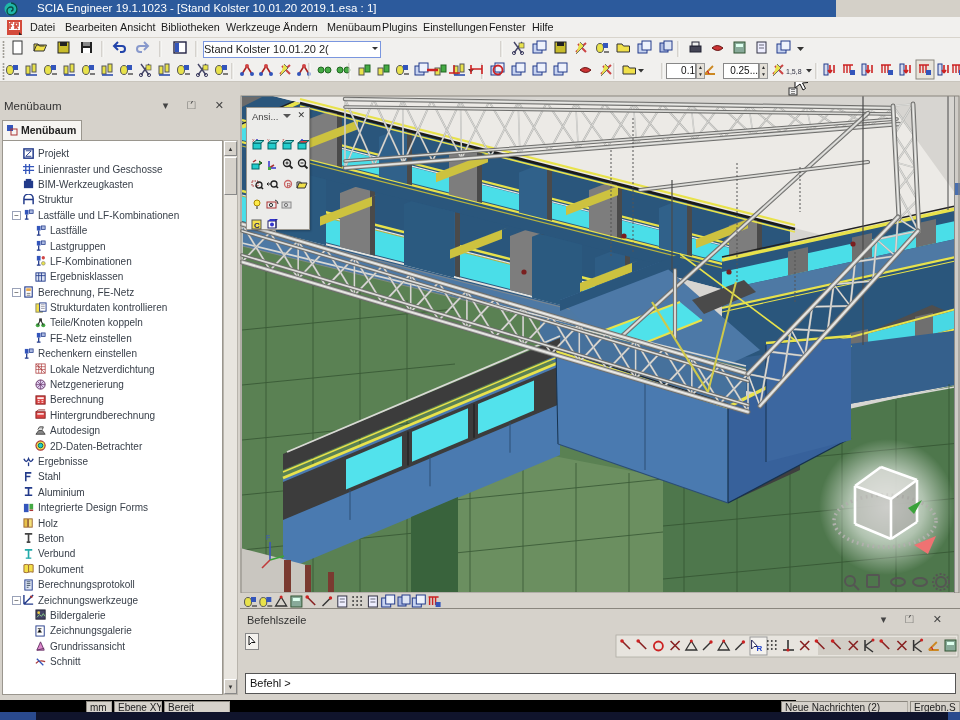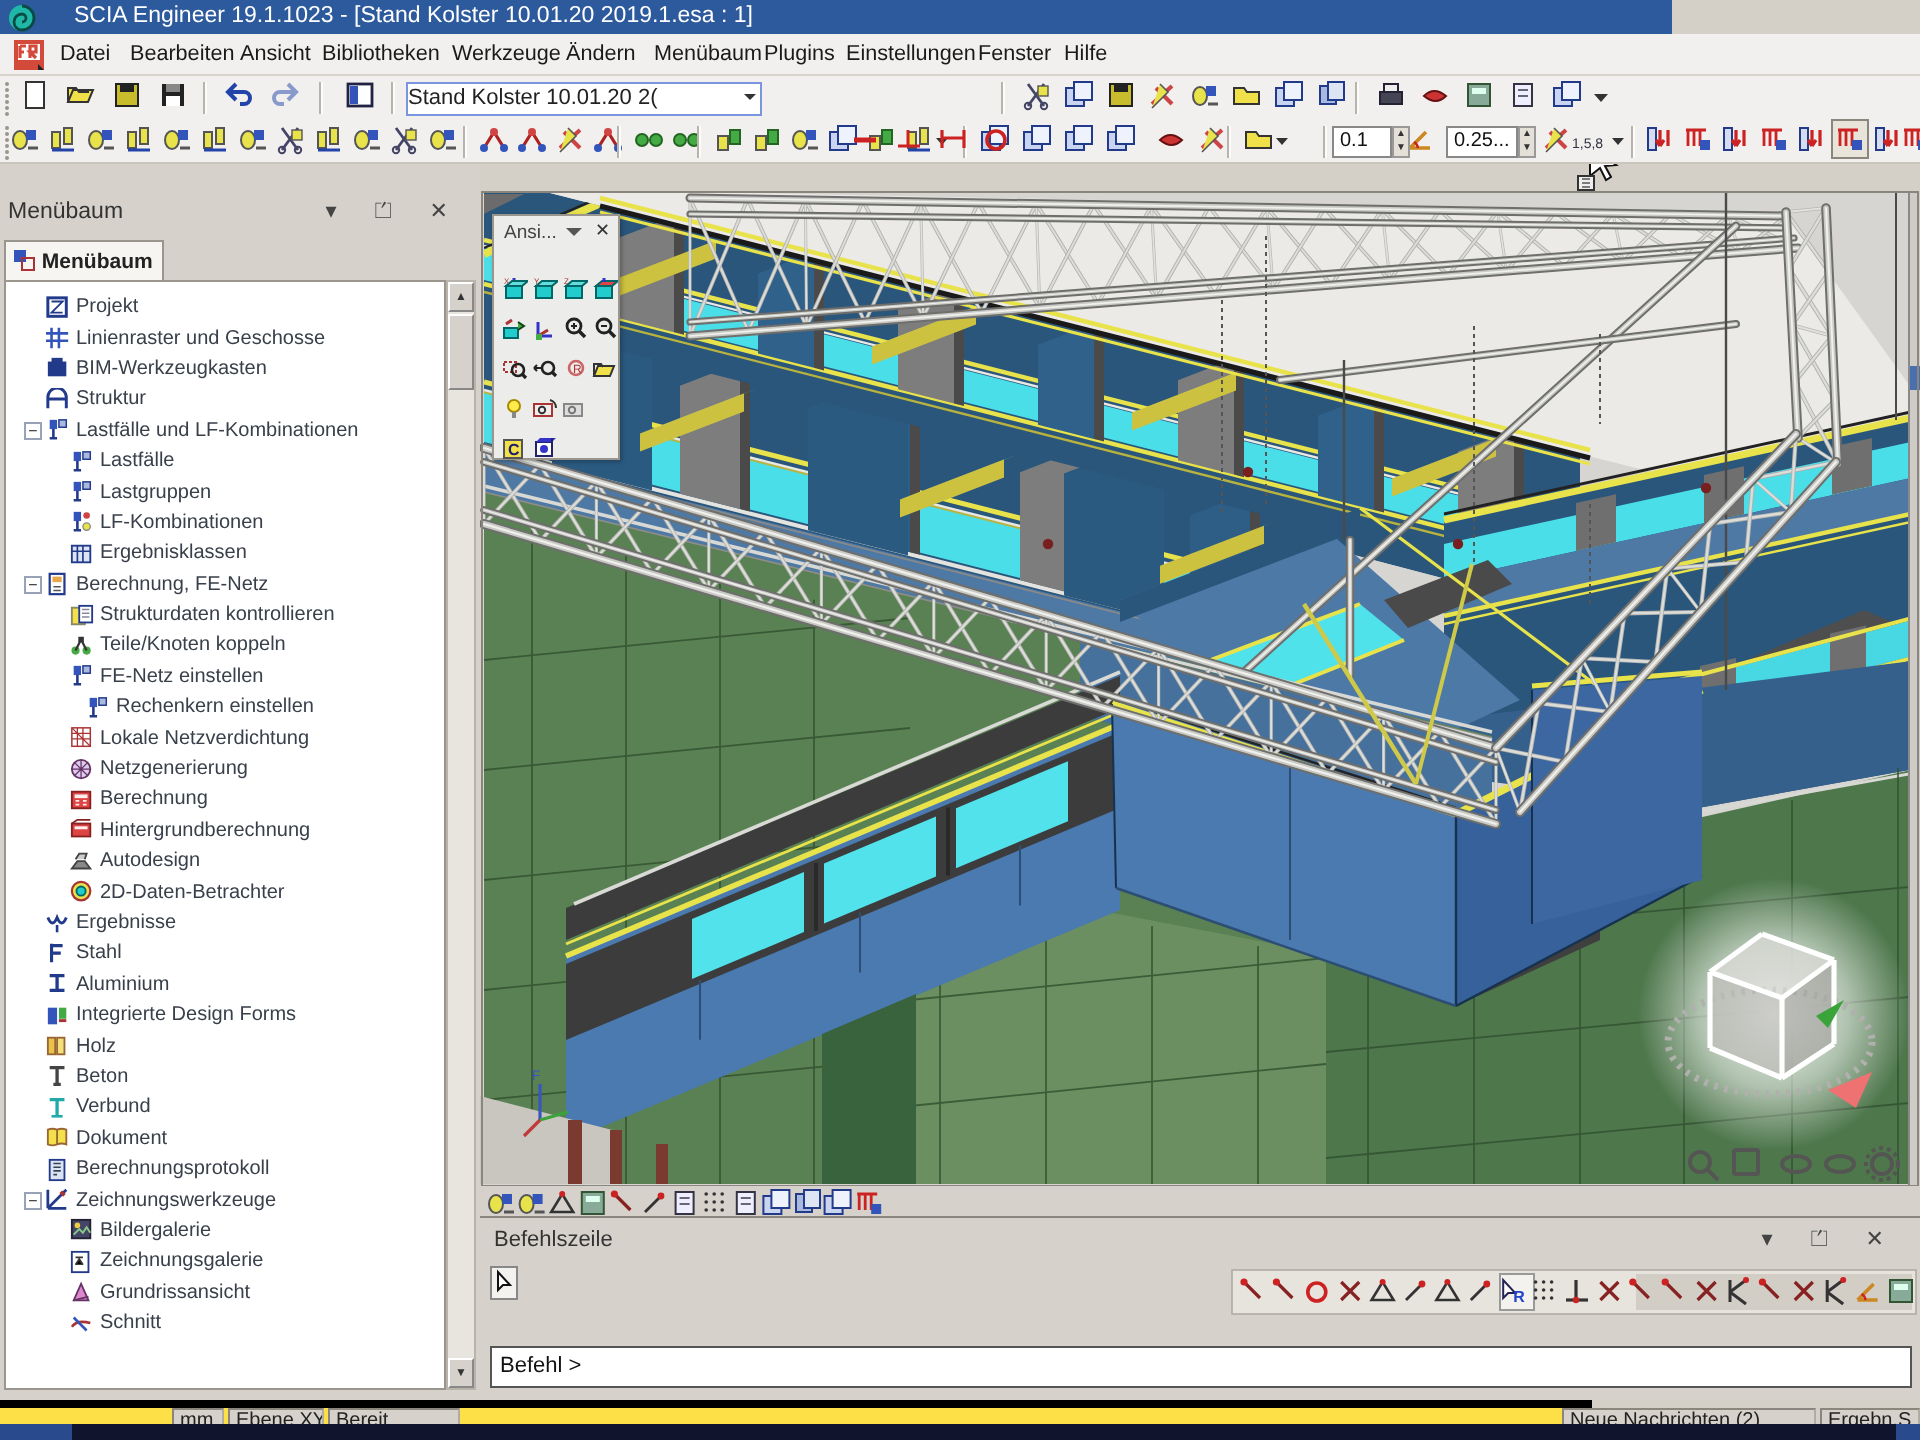--- a/index.html
+++ b/index.html
@@ -5,21 +5,21 @@
 html,body { width:960px; height:720px; overflow:hidden; font-family:"Liberation Sans", sans-serif; }
 #root { position:relative; width:960px; height:720px; background:#d4d0c8; }
 .abs { position:absolute; }
 #title { left:0; top:0; width:836px; height:17px; background:#2c5a9c; color:#fff; font-size:11.5px; line-height:17px; }
 #title span { position:absolute; left:37px; top:0; }
 #menu { left:0; top:17px; width:960px; height:21px; background:#f1f0ee; border-bottom:1px solid #d8d4cc; font-size:10.8px; color:#1a1a1a; }
 #menu b { position:absolute; top:4px; font-weight:normal;text-align:right; }
 #tb { left:0; top:38px; width:960px; height:44px; background:#f1f0ee; border-bottom:1px solid #c9c5bd; }
 #combo { position:absolute; left:203px; top:3px; width:178px; height:17px; background:#fff; border:1px solid #7a96df; font-size:11px; line-height:15px; padding-left:0; color:#222; }
 #combo .da { position:absolute; right:2px; top:5px; width:0; height:0; border:3.5px solid transparent; border-top-color:#333; }
-.numf { position:absolute; top:25px; height:16px; background:#fff; border:1px solid #888; font-size:10px; line-height:14px; padding-left:3px; color:#111; }
+.numf { position:absolute; top:25px; height:16px; background:#fff; border:1px solid #888; font-size:10px; line-height:14px; padding-left:3px; color:#111;text-align:right; }
 .spin { position:absolute; top:25px; width:9px; height:16px; background:#e4e0d8; border:1px solid #999; font-size:5px; color:#333; text-align:center; line-height:7px;}
 #lp { left:0; top:82px; width:240px; height:618px; background:#d6d2cb; }
 #lph { position:absolute; left:4px; top:18px; font-size:11.5px; color:#333; }
 #lpicons { position:absolute; right:8px; top:17px; font-size:11px; color:#444; letter-spacing:8px;}
 #tab { position:absolute; left:2px; top:38px; width:80px; height:20px; background:#f6f5f2; border:1px solid #9a968e; border-bottom:none; font-size:10.5px; font-weight:bold; color:#222; padding:3px 0 0 3px; white-space:nowrap; }
 #tree { position:absolute; left:2px; top:58px; width:221px; height:555px; background:#fff; border:1px solid #9a968e; overflow:hidden; padding-top:5px; }
 .ti { height:15.4px; display:flex; align-items:center; gap:3px; font-size:10px; color:#39404a; white-space:nowrap; }
 .ti .minus { position:absolute; left:9px; width:9px; height:9px; border:1px solid #9aa2b8; background:#fff; font-size:8px; line-height:7px; text-align:center; color:#333; }
 #scroll { position:absolute; left:223px; top:58px; width:15px; height:555px; background:#e8e5df; border:1px solid #b8b4ac; }
 .sbtn { position:absolute; left:0; width:13px; height:15px; background:#d6d2cb; border:1px solid #fff; border-right-color:#888; border-bottom-color:#888; font-size:6px; text-align:center; line-height:14px; color:#333; }
@@ -28,21 +28,21 @@
 #anstb { position:absolute; left:6px; top:25px; width:64px; height:123px; background:#ececea; border:1px solid #9a968e; box-shadow:1px 1px 2px rgba(0,0,0,0.25); }
 #anstb .hd { position:absolute; left:5px; top:3px; font-size:9.5px; color:#444; }
 #anstb .x { position:absolute; right:4px; top:2px; font-size:9px; color:#333; }
 #anstb .dn { position:absolute; right:18px; top:6px; width:0; height:0; border:4px solid transparent; border-top-color:#555; }
 .ai { position:absolute; width:13px; height:13px; }
 #cmd { left:240px; top:608px; width:720px; height:92px; background:#d6d2cb; border-top:1px solid #8a867e; }
 #cmdh { position:absolute; left:7px; top:5px; font-size:11px; color:#333; }
 #cmdi { position:absolute; right:10px; top:4px; font-size:11px; color:#444; letter-spacing:8px; }
 #curbtn { position:absolute; left:5px; top:24px; width:14px; height:17px; background:#f4f2ee; border:1px solid #888; }
 #befehl { position:absolute; left:5px; top:64px; width:711px; height:21px; background:#fff; border:1px solid #555; font-size:11px; line-height:19px; padding-left:4px; color:#111; }
-#status { left:0; top:700px; width:796px; height:12px; background:#fde047; border-top:4px solid #000000; font-size:10px; color:#222; }
+#status { left:0; top:700px; width:796px; height:12px; background:#000000; border-top:1px solid #000000; font-size:10px; color:#222; }
 .seg { position:absolute; top:0px; height:12px; border:1px solid #b0aca4; border-top-color:#8a867e; border-left-color:#8a867e; padding:0 3px; line-height:11px; background:#d6d2cb; white-space:nowrap; overflow:hidden;}
 #taskbar { left:0; top:712px; width:960px; height:8px; background:#10142c; }
 #taskbar .l { position:absolute; left:0; top:0; width:36px; height:8px; background:#2a4a8e; }
 #taskbar .r { position:absolute; left:948px; top:0; width:12px; height:8px; background:#2a4a8e; }
 svg { display:block; }
 #tab svg { display:inline-block; vertical-align:-2px; }
 </style></head>
 <body>
 <div id="root">
 <div class="abs" id="title">
@@ -380,21 +380,21 @@
           <span>Teile/Knoten koppeln</span>
         </div>
 <div class="ti" style="padding-left:32px">
           <svg width="12" height="12" viewBox="0 0 13 13" style="flex:0 0 12px">
             <rect x="2" y="1" width="4" height="5" fill="#3355bb"></rect>
             <path d="M4 6 v5 m-2 0 h4" stroke="#223a8a" stroke-width="1.4"></path>
             <rect x="7" y="1" width="4" height="4" fill="#aab8e0" stroke="#223a8a" stroke-width="0.8"></rect>
           </svg>
           <span>FE-Netz einstellen</span>
         </div>
-<div class="ti" style="padding-left:40px">
+<div class="ti" style="padding-left:20px">
           <svg width="12" height="12" viewBox="0 0 13 13" style="flex:0 0 12px">
             <rect x="2" y="1" width="4" height="5" fill="#3355bb"></rect>
             <path d="M4 6 v5 m-2 0 h4" stroke="#223a8a" stroke-width="1.4"></path>
             <rect x="7" y="1" width="4" height="4" fill="#aab8e0" stroke="#223a8a" stroke-width="0.8"></rect>
           </svg>
           <span>Rechenkern einstellen</span>
         </div>
 <div class="ti" style="padding-left:32px">
           <svg width="12" height="12" viewBox="0 0 13 13" style="flex:0 0 12px">
             <rect x="1" y="1" width="10" height="10" fill="#fff" stroke="#a33" stroke-width="0.8"></rect>

